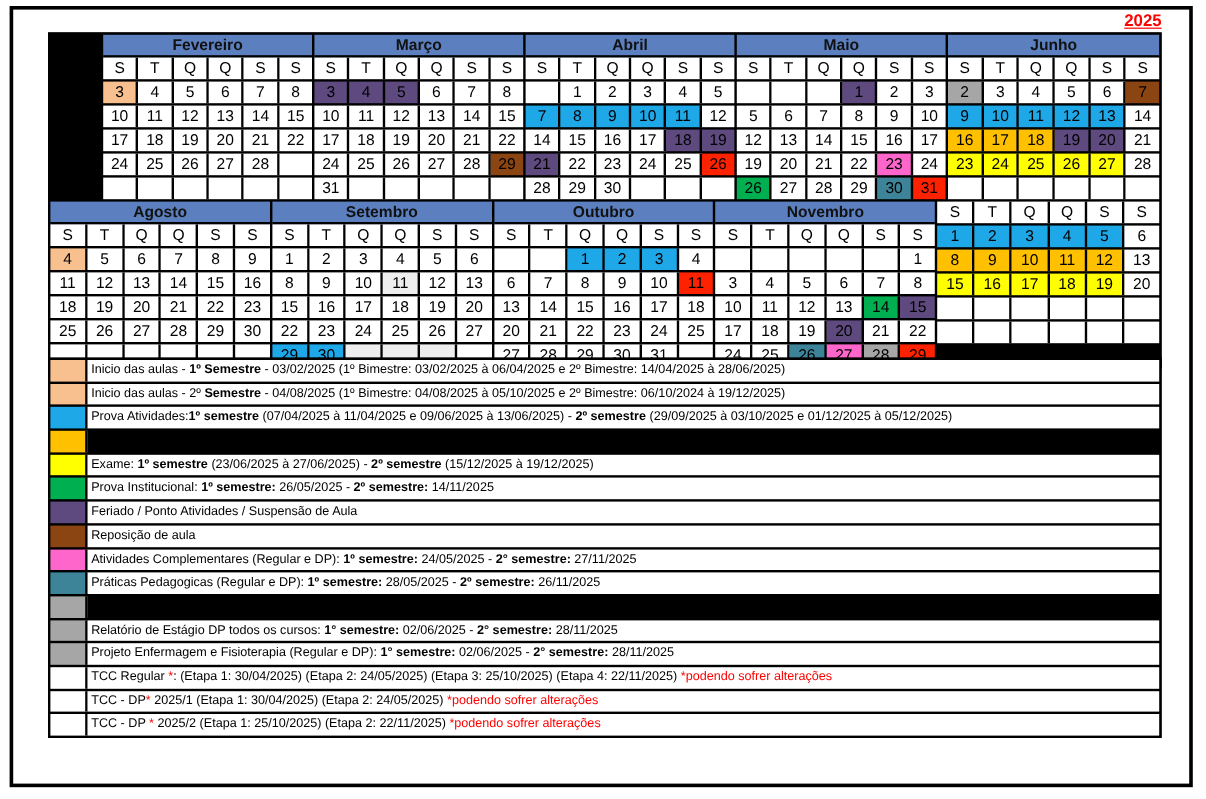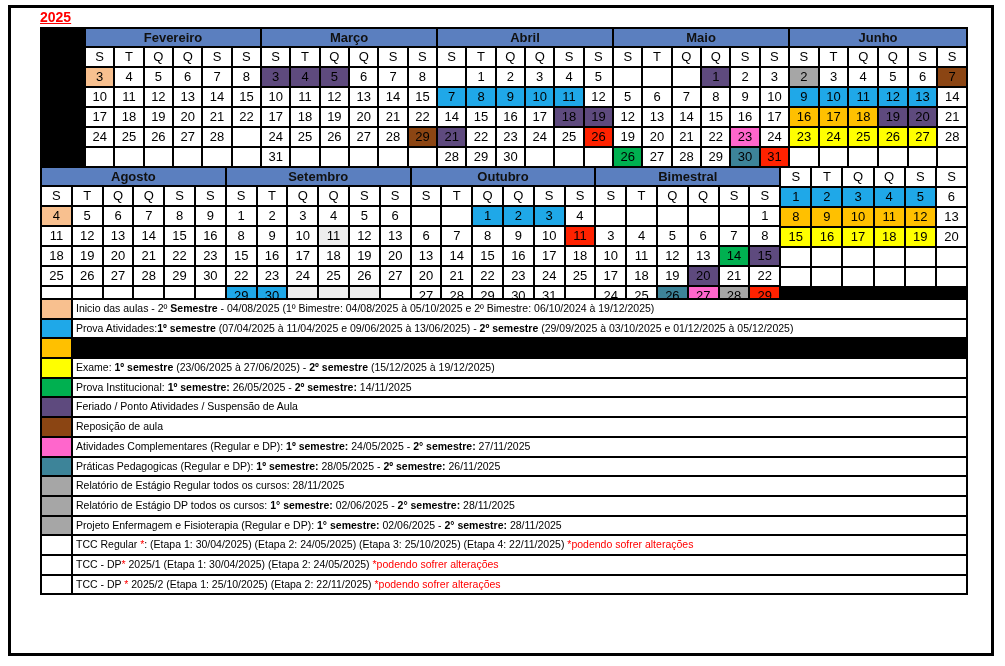--- a/index.html
+++ b/index.html
@@ -1,21 +1,21 @@
 <!DOCTYPE html>
 <html><head>
 <meta charset="utf-8">
 <style>
   html, body { margin:0; padding:0; background:#ffffff; }
   body { width:1005px; height:666px; position:relative; overflow:hidden;
          font-family:"Liberation Sans", "DejaVu Sans", sans-serif; }
   .frame { position:absolute; left:8px; top:5px; width:986px; height:651px;
            border:3px solid #000; box-sizing:border-box; background:#fff; }
   .year { position:absolute; left:40px; top:7px; width:928px; height:20px;
-          text-align:left; color:#ff0000; font-weight:bold; font-size:14px; line-height:20px;text-decoration:underline; }
+          text-align:right; color:#ff0000; font-weight:bold; font-size:14px; line-height:20px;text-decoration:underline; }
   .cal { position:absolute; left:40px; top:27px; width:928px;
          border:2px solid #000; box-sizing:border-box; background:#000; }
   .block { display:flex; }
   .month { width:185.2px; display:flex; flex-direction:column; border-right:2px solid #000; box-sizing:border-box; }
   .month:last-child { border-right:none; }
   .mhead { height:17px; background:#5b7fbf; color:#111; font-weight:bold; font-size:13px;
            text-align:center; line-height:17px; border-bottom:2px solid #000; }
   .row { display:flex; height:18px; border-bottom:2px solid #000; }
   .cell { flex:1; background:#fff; text-align:center; font-size:13px; line-height:18px;
           color:#000; border-right:2px solid #000; }
@@ -443,21 +443,21 @@
         <div class="row" style="border-bottom: none;">
           <div class="cell">27</div>
           <div class="cell">28</div>
           <div class="cell">29</div>
           <div class="cell">30</div>
           <div class="cell">31</div>
           <div class="cell"></div>
         </div>
       </div>
       <div class="month">
-        <div class="mhead">Bimestral</div>
+        <div class="mhead">Novembro</div>
         <div class="row wk">
           <div class="cell">S</div>
           <div class="cell">T</div>
           <div class="cell">Q</div>
           <div class="cell">Q</div>
           <div class="cell">S</div>
           <div class="cell">S</div>
         </div>
         <div class="row">
           <div class="cell"></div>
@@ -549,20 +549,24 @@
           <div class="cell"></div>
           <div class="cell"></div>
         </div>
       </div>
     </div>
 </div>
 
 <div class="legend" id="legend">
     <div class="lrow">
       <div class="sw" style="background: rgb(248, 192, 143);"></div>
+      <div class="ltxt"><span>Inicio das aulas - </span><b>1º Semestre</b><span> - 03/02/2025 (1º Bimestre: 03/02/2025 à 06/04/2025 e 2º Bimestre: 14/04/2025 à 28/06/2025)</span></div>
+    </div>
+    <div class="lrow">
+      <div class="sw" style="background: rgb(248, 192, 143);"></div>
       <div class="ltxt"><span>Inicio das aulas - 2º </span><b>Semestre</b><span> - 04/08/2025 (1º Bimestre: 04/08/2025 à 05/10/2025 e 2º Bimestre: 06/10/2024 à 19/12/2025)</span></div>
     </div>
     <div class="lrow">
       <div class="sw" style="background: rgb(31, 168, 232);"></div>
       <div class="ltxt"><span>Prova Atividades:</span><b>1º semestre</b><span> (07/04/2025 à 11/04/2025 e 09/06/2025 à 13/06/2025) - </span><b>2º semestre</b><span> (29/09/2025 à 03/10/2025 e 01/12/2025 à 05/12/2025)</span></div>
     </div>
     <div class="lrow">
       <div class="sw" style="background: rgb(255, 192, 0);"></div>
     </div>
     <div class="lrow">
@@ -584,21 +588,20 @@
     <div class="lrow">
       <div class="sw" style="background: rgb(255, 102, 204);"></div>
       <div class="ltxt"><span>Atividades Complementares (Regular e DP): </span><b>1º semestre:</b><span> 24/05/2025 - </span><b>2° semestre:</b><span> 27/11/2025</span></div>
     </div>
     <div class="lrow">
       <div class="sw" style="background: rgb(61, 132, 153);"></div>
       <div class="ltxt"><span>Práticas Pedagogicas (Regular e DP): </span><b>1º semestre:</b><span>  28/05/2025 - </span><b>2º semestre:</b><span> 26/11/2025</span></div>
     </div>
     <div class="lrow">
       <div class="sw" style="background: rgb(166, 166, 166);"></div>
-      <div class="ltxt"><span>Relatório de Estágio Regular todos os cursos: 28/11/2025</span></div>
     </div>
     <div class="lrow">
       <div class="sw" style="background: rgb(166, 166, 166);"></div>
       <div class="ltxt"><span>Relatório de Estágio DP todos os cursos: </span><b>1° semestre:</b><span> 02/06/2025 - </span><b>2° semestre:</b><span> 28/11/2025</span></div>
     </div>
     <div class="lrow">
       <div class="sw" style="background: rgb(166, 166, 166);"></div>
       <div class="ltxt"><span>Projeto Enfermagem e Fisioterapia (Regular e DP): </span><b>1° semestre:</b><span> 02/06/2025 - </span><b>2° semestre:</b><span> 28/11/2025</span></div>
     </div>
     <div class="lrow">

